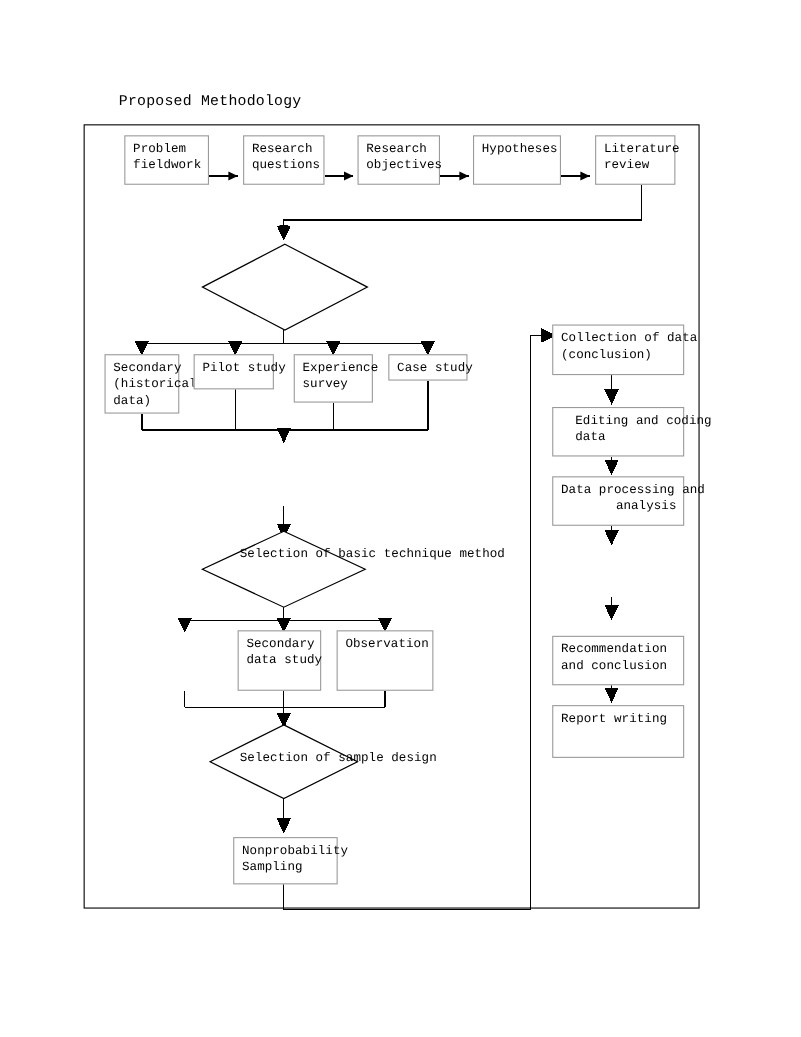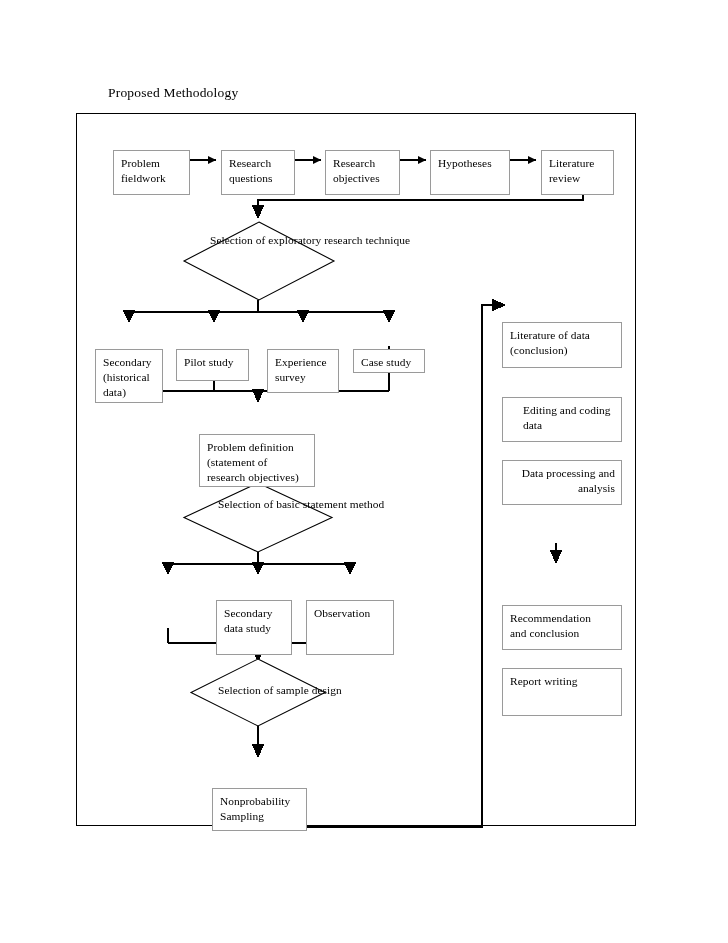--- a/index.html
+++ b/index.html
@@ -13,20 +13,21 @@
     font-family: "Liberation Serif", "DejaVu Serif", serif;
     color: #000000;
     position: relative;
     overflow: hidden;
   }
   #canvas {
     position: absolute;
     left: 0; top: 0;
     width: 695px;
     height: 943px;
+    font-family: Liberation Mono, monospace;
   }
   #page-title {
     position: absolute;
     left: 108px;
     top: 85px;
     font-size: 13.5px;
     line-height: 1.2;
     letter-spacing: 0.2px;
     white-space: nowrap;
   }
@@ -38,21 +39,20 @@
   .node {
     position: absolute;
     box-sizing: border-box;
     border: 1px solid #9a9a9a;
     background: #ffffff;
     font-size: 11.4px;
     line-height: 1.30;
     padding: 5px 6px 2px 7px;
     letter-spacing: 0.05px;
     z-index: 5;
-    margin-top: 27px;
   }
   .node .ln { display: block; white-space: nowrap; }
   .diamond-wrap {
     position: absolute;
     z-index: 4;
   }
   .diamond-wrap svg {
     position: absolute;
     left: 0; top: 0;
     overflow: visible;
@@ -183,59 +183,49 @@
   <div class="node" style="left:541px; top:123px; width:73px; height:45px;">
     <span class="ln">Literature</span>
     <span class="ln">review</span>
   </div>
 
   <div class="diamond-wrap" style="left:184px; top:222px; width:150px; height:78px;">
     <svg width="150" height="78">
       <polygon points="75,0 150,39 75,78 0,39" fill="#ffffff" stroke="#000000" stroke-width="1.1"></polygon>
     </svg>
   </div>
-  <div class="diamond-label" style="left:210px; top:233px;">
-    <span class="ln">Selection of</span>
-    <span class="ln">exploratory research</span>
-    <span class="ln">technique</span>
-  </div>
 
   <div class="node" style="left:95px; top:322px; width:68px; height:54px;">
     <span class="ln">Secondary</span>
     <span class="ln">(historical</span>
     <span class="ln">data)</span>
   </div>
 
   <div class="node" style="left:176px; top:322px; width:73px; height:32px;">
     <span class="ln">Pilot study</span>
   </div>
 
   <div class="node" style="left:267px; top:322px; width:72px; height:44px;">
     <span class="ln">Experience</span>
     <span class="ln">survey</span>
   </div>
 
   <div class="node" style="left:353px; top:322px; width:72px; height:24px;">
     <span class="ln">Case study</span>
   </div>
 
-  <div class="node" style="left:199px; top:407px; width:116px; height:53px;">
-    <span class="ln">Problem definition</span>
-    <span class="ln">(statement of</span>
-    <span class="ln">research objectives)</span>
-  </div>
 
   <div class="diamond-wrap" style="left:184px; top:483px; width:148px; height:69px;">
     <svg width="148" height="69">
       <polygon points="74,0 148,34.5 74,69 0,34.5" fill="#ffffff" stroke="#000000" stroke-width="1.1"></polygon>
     </svg>
   </div>
   <div class="diamond-label" style="left:218px; top:497px;">
     <span class="ln">Selection of basic</span>
-    <span class="ln">statement method</span>
+    <span class="ln">technique method</span>
   </div>
 
 
   <div class="node" style="left:216px; top:573px; width:76px; height:55px;">
     <span class="ln">Secondary</span>
     <span class="ln">data study</span>
   </div>
 
   <div class="node" style="left:306px; top:573px; width:88px; height:55px;">
     <span class="ln">Observation</span>
@@ -250,21 +240,21 @@
     <span class="ln">Selection of sample</span>
     <span class="ln">design</span>
   </div>
 
   <div class="node" style="left:212px; top:761px; width:95px; height:43px;">
     <span class="ln">Nonprobability</span>
     <span class="ln">Sampling</span>
   </div>
 
   <div class="node" style="left:502px; top:295px; width:120px; height:46px;">
-    <span class="ln">Literature of data</span>
+    <span class="ln">Collection of data</span>
     <span class="ln">(conclusion)</span>
   </div>
 
   <div class="node" style="left:502px; top:370px; width:120px; height:45px;padding-left:20px;">
     <span class="ln">Editing and coding</span>
     <span class="ln">data</span>
   </div>
 
   <div class="node" style="left:502px; top:433px; width:120px; height:45px;text-align:right;">
     <span class="ln">Data processing and</span>

